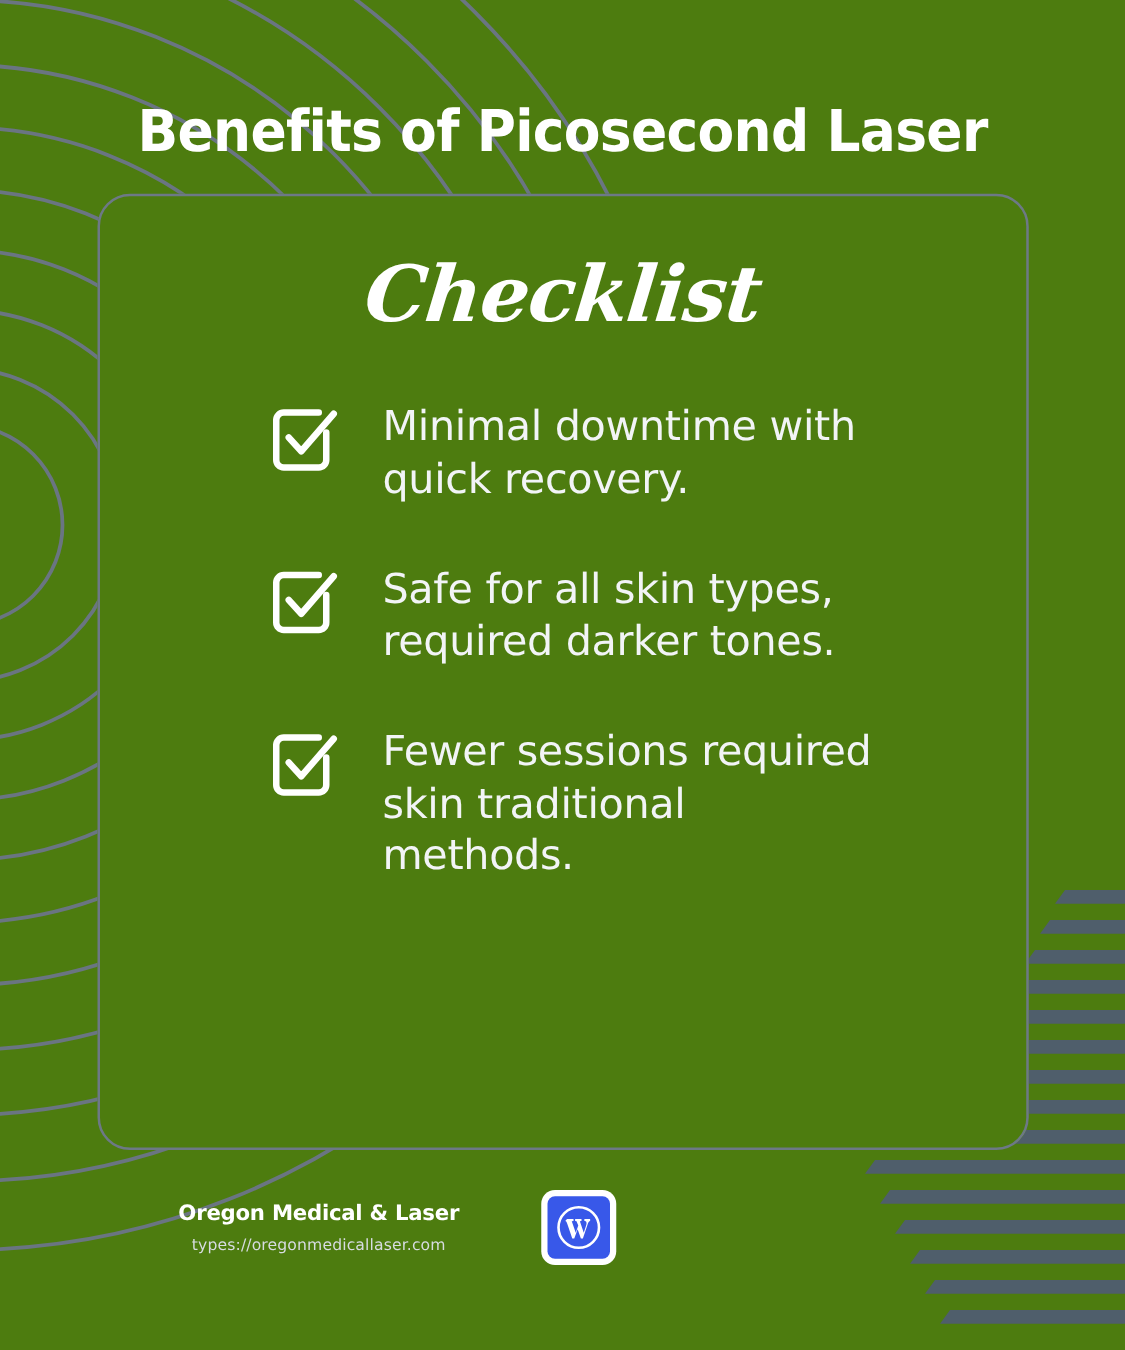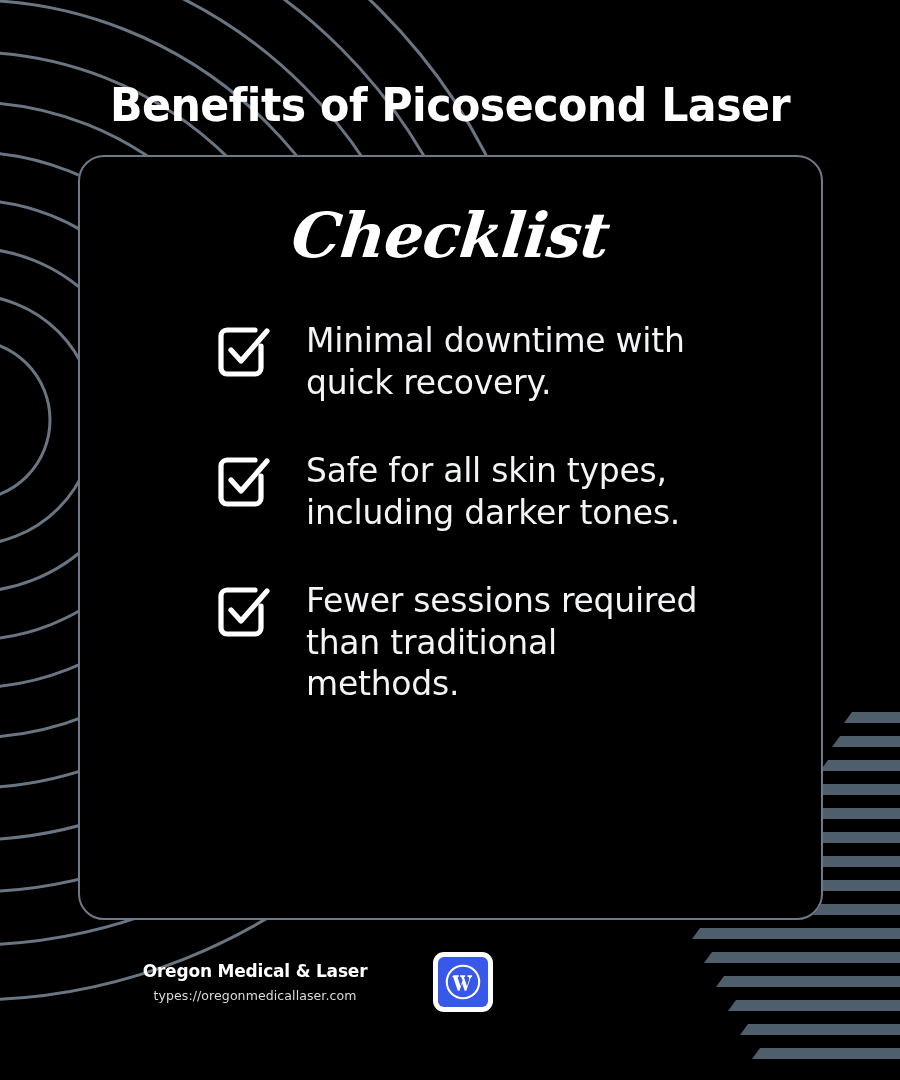--- a/index.html
+++ b/index.html
@@ -4,21 +4,21 @@
 <style>
   html, body {
     margin: 0;
     padding: 0;
     background: #16212b;
   }
   .poster {
     position: relative;
     width: 900px;
     height: 1080px;
-    background: #000000;
+    background: #4d7c0f;
     overflow: hidden;
     font-family: "Liberation Sans", sans-serif;
   }
 
   
   .decor {
     position: absolute;
     inset: 0;
     pointer-events: none;
   }
@@ -219,31 +219,31 @@
       </div>
 
 
       <div class="check-item">
         <span class="check-box-icon">
           <svg width="58" height="58" viewBox="0 0 58 58" xmlns="http://www.w3.org/2000/svg">
             <path d="M45 24 V46 a6 6 0 0 1 -6 6 H11 a6 6 0 0 1 -6 -6 V14 a6 6 0 0 1 6 -6 H39" fill="none" stroke="#ffffff" stroke-width="5.2" stroke-linecap="round"></path>
             <path d="M15 28 L25 39 L51 9" fill="none" stroke="#ffffff" stroke-width="5.2" stroke-linecap="round" stroke-linejoin="round"></path>
           </svg>
         </span>
-        <span class="check-text">Safe for all skin types, including darker tones.</span>
+        <span class="check-text">Safe for all skin types, required darker tones.</span>
       </div>
 
       <div class="check-item">
         <span class="check-box-icon">
           <svg width="58" height="58" viewBox="0 0 58 58" xmlns="http://www.w3.org/2000/svg">
             <path d="M45 24 V46 a6 6 0 0 1 -6 6 H11 a6 6 0 0 1 -6 -6 V14 a6 6 0 0 1 6 -6 H39" fill="none" stroke="#ffffff" stroke-width="5.2" stroke-linecap="round"></path>
             <path d="M15 28 L25 39 L51 9" fill="none" stroke="#ffffff" stroke-width="5.2" stroke-linecap="round" stroke-linejoin="round"></path>
           </svg>
         </span>
-        <span class="check-text">Fewer sessions required than traditional methods.</span>
+        <span class="check-text">Fewer sessions required skin traditional methods.</span>
       </div>
 
     </div>
   </div>
 
   <div class="footer">
     <div class="footer-text">
       <div class="brand-name">Oregon Medical &amp; Laser</div>
       <div class="brand-url">types://oregonmedicallaser.com</div>
     </div>

